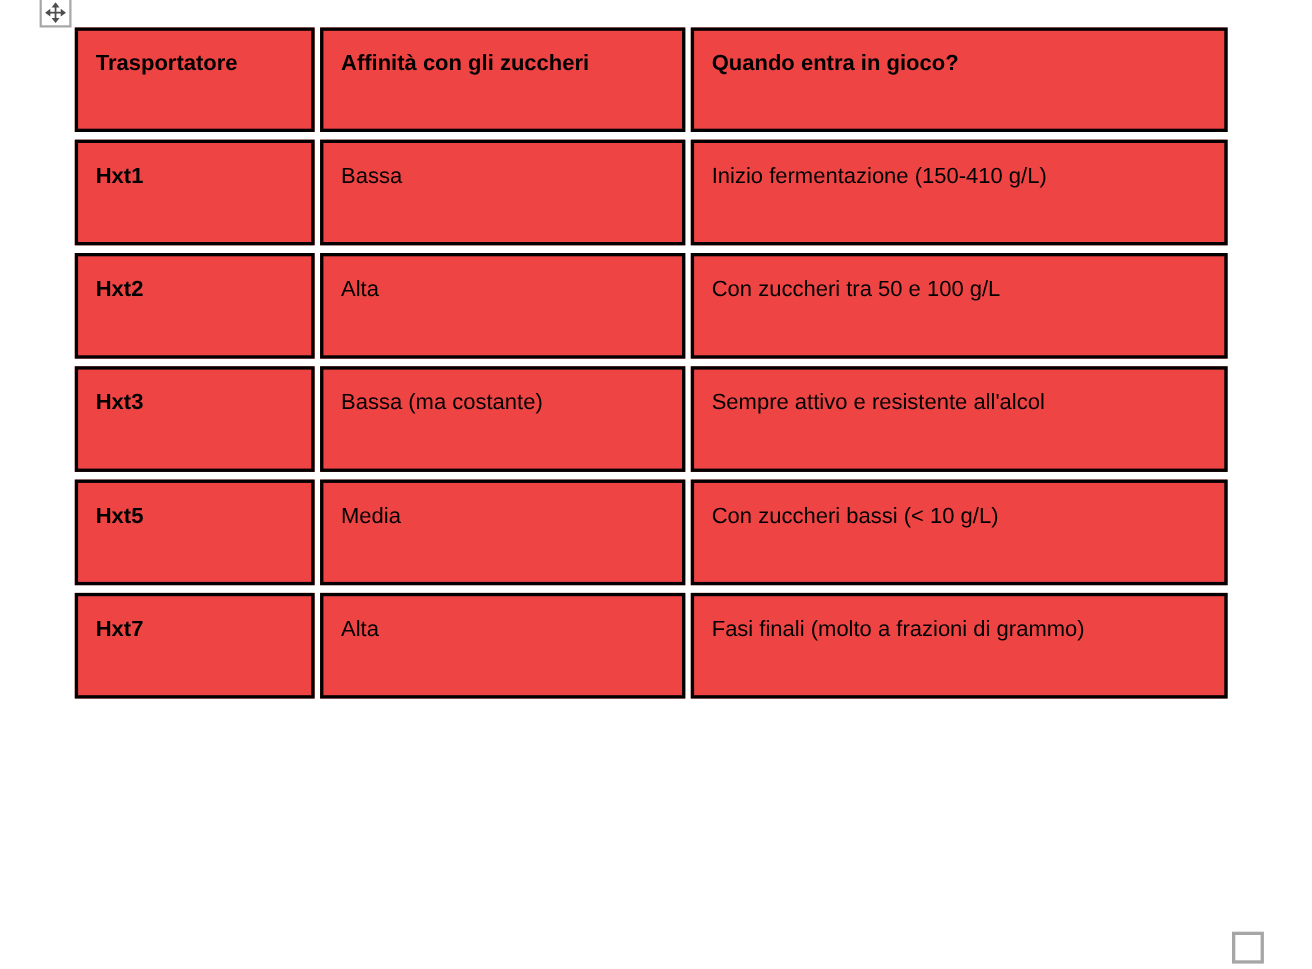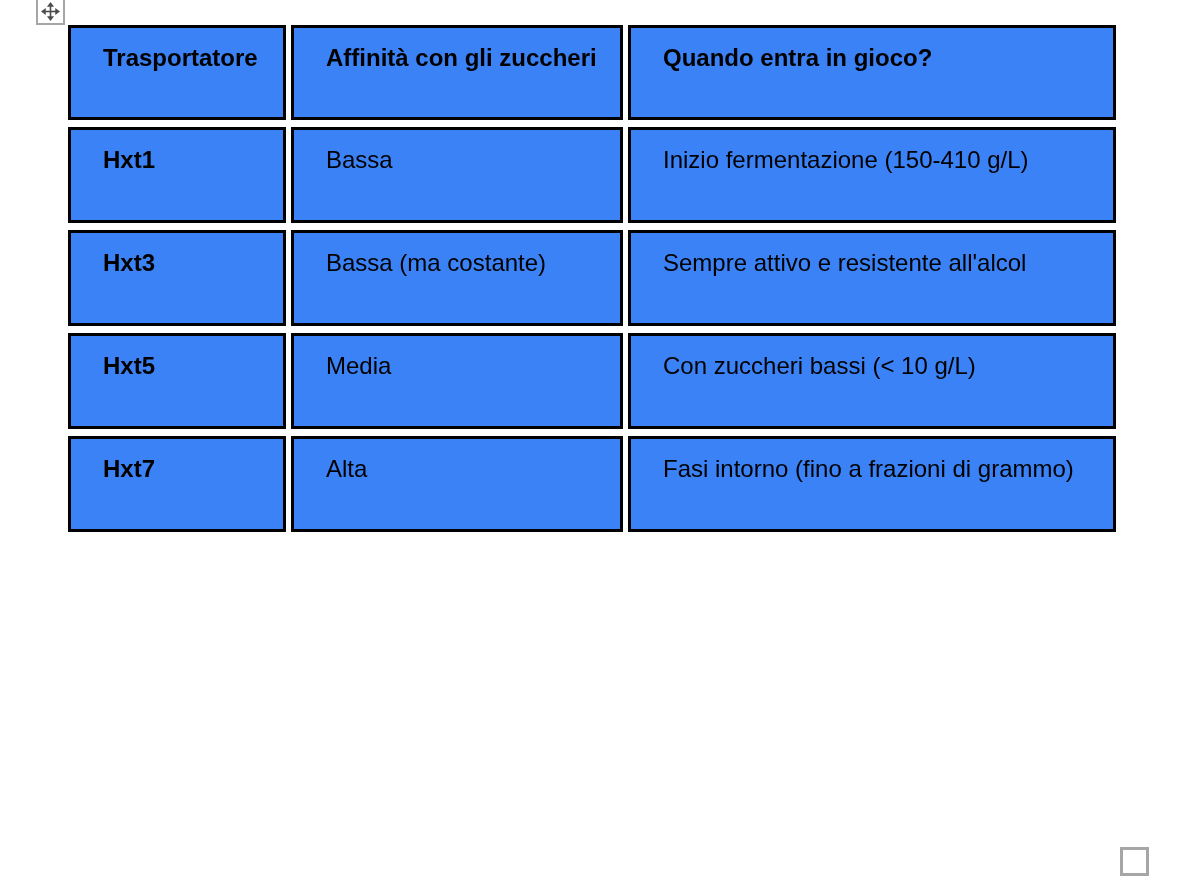--- a/index.html
+++ b/index.html
@@ -55,25 +55,25 @@
     table-layout: fixed;
   }
   .doc-table col.c1 { width: 218px; }
   .doc-table col.c2 { width: 332px; }
   .doc-table col.c3 { width: 488px; }
 
   .doc-table th,
   .doc-table td {
     border: 3px solid #000000;
     box-sizing: border-box;
-    background: #3b82f6;
+    background: #ef4444;
     vertical-align: top;
     text-align: left;
-    padding: 16px 6px 0 32px;
-    font-size: 24px;
+    padding: 16px 6px 0 16px;
+    font-size: 20px;
     line-height: 28px;
     white-space: nowrap;
     overflow: visible;
   }
   .doc-table th {
     height: 95px;
     font-weight: bold;
   }
   .doc-table td {
     height: 96px;
@@ -115,36 +115,41 @@
       <th><span>Affinità con gli zuccheri</span></th>
       <th><span>Quando entra in gioco?</span></th>
     </tr>
 
     <tr>
       <td class="cell-transporter"><span>Hxt1</span></td>
       <td><span>Bassa</span></td>
       <td><span class="bold-run"></span><span>Inizio fermentazione (150-410 g/L)</span></td>
     </tr>
 
+    <tr>
+      <td class="cell-transporter"><span>Hxt2</span></td>
+      <td><span>Alta</span></td>
+      <td><span class="bold-run"></span><span>Con zuccheri tra 50 e 100 g/L</span></td>
+    </tr>
 
     <tr>
       <td class="cell-transporter"><span>Hxt3</span></td>
       <td><span>Bassa (ma costante)</span></td>
       <td><span class="bold-run">Sempre attivo</span><span> e resistente all'alcol</span></td>
     </tr>
 
 
     <tr>
       <td class="cell-transporter"><span>Hxt5</span></td>
       <td><span>Media</span></td>
       <td><span class="bold-run"></span><span>Con zuccheri bassi (&lt; 10 g/L)</span></td>
     </tr>
 
 
     <tr>
       <td class="cell-transporter"><span>Hxt7</span></td>
       <td><span>Alta</span></td>
-      <td><span class="bold-run"></span><span>Fasi intorno (fino a frazioni di grammo)</span></td>
+      <td><span class="bold-run"></span><span>Fasi finali (molto a frazioni di grammo)</span></td>
     </tr>
   </tbody>
 </table>
 
 <div class="resize-handle"></div>
 
 </body></html>

